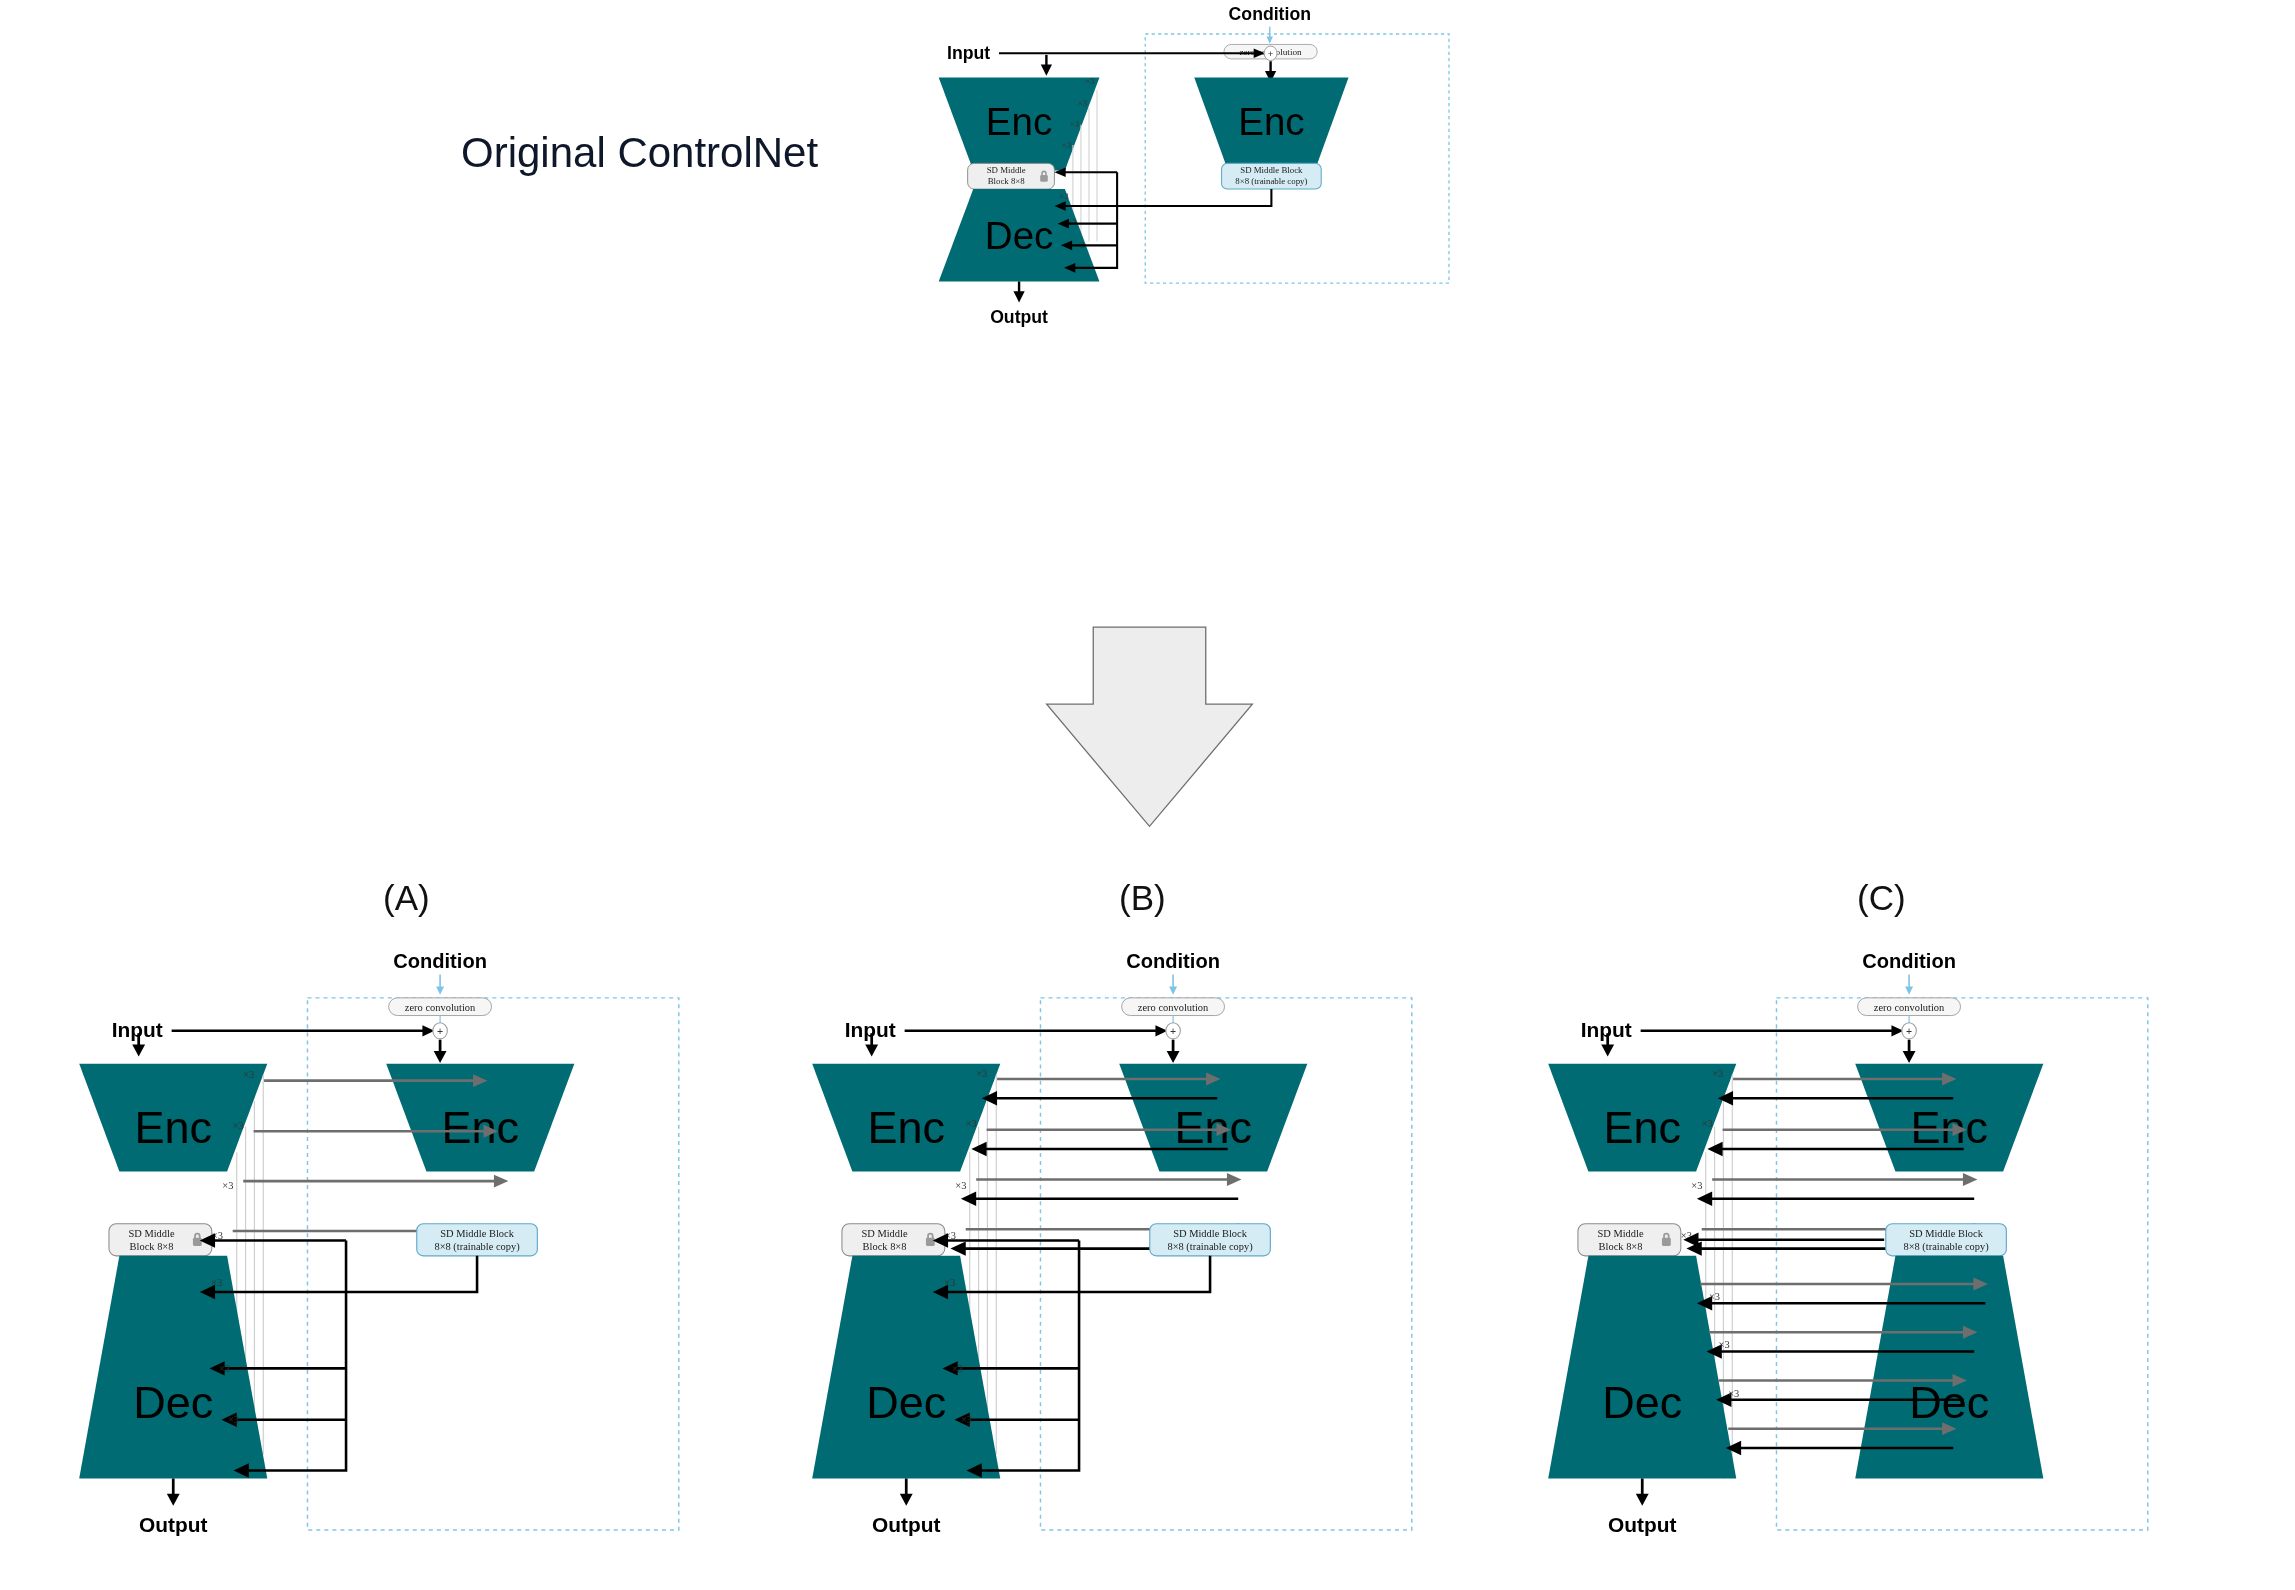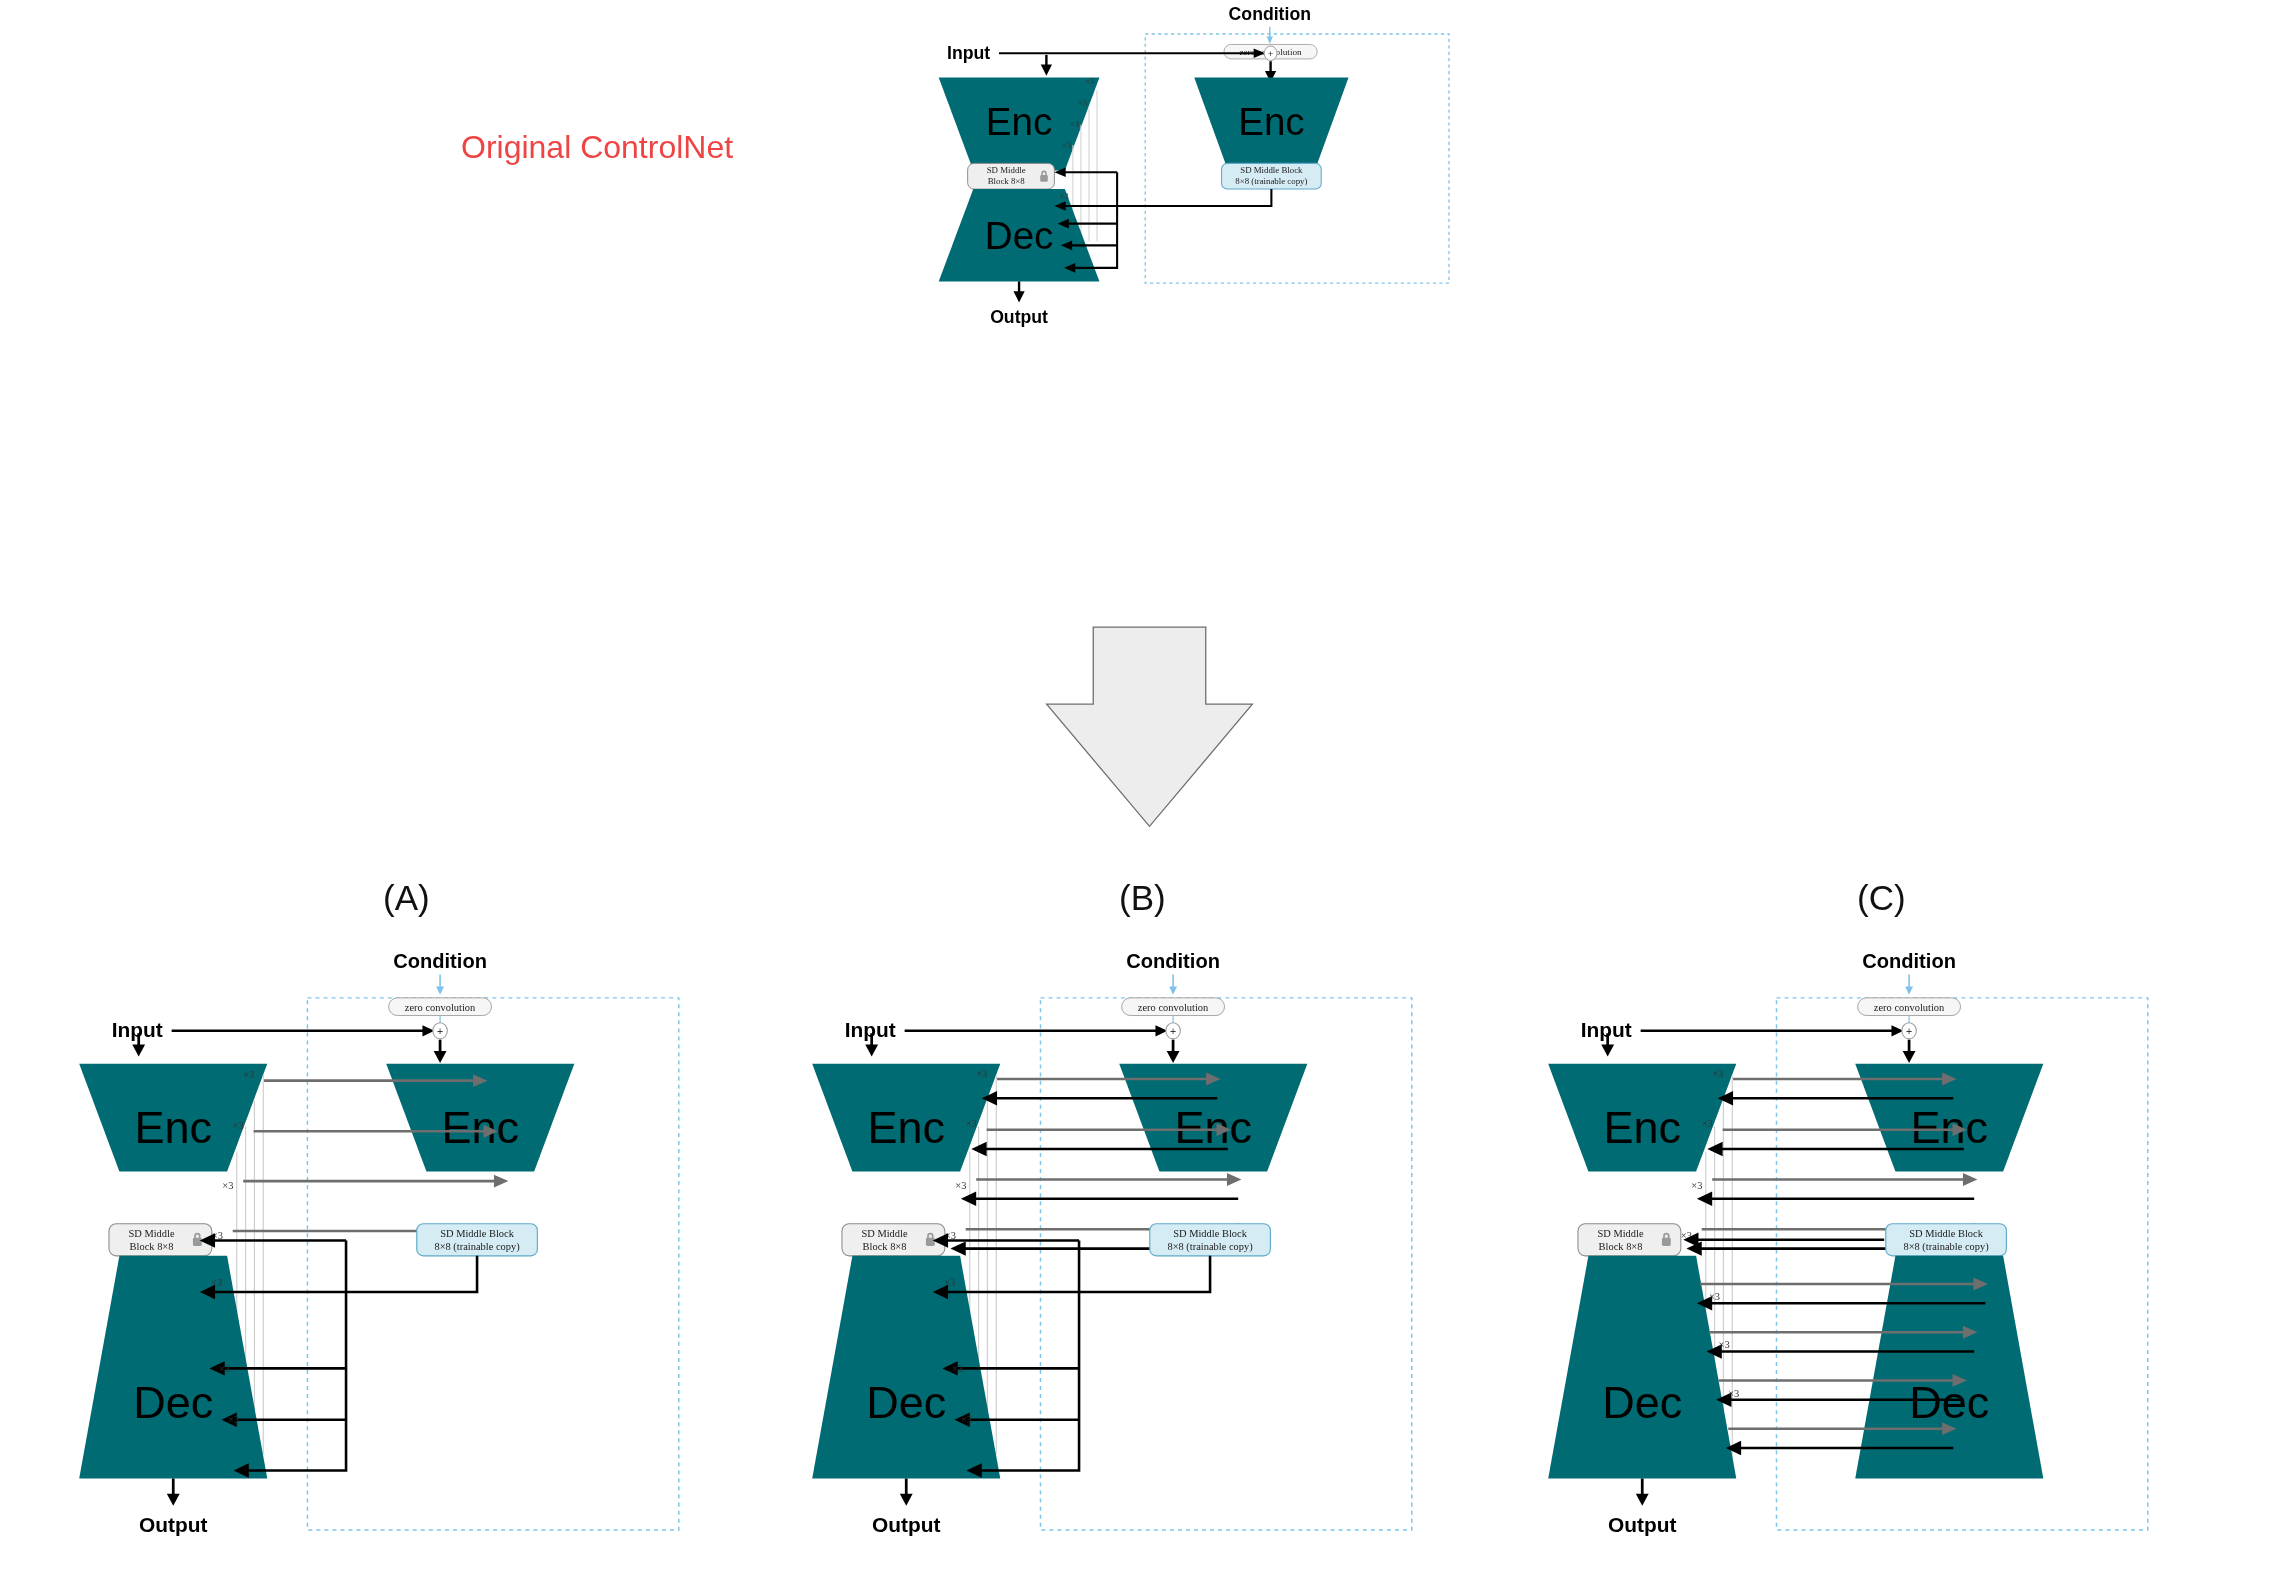--- a/index.html
+++ b/index.html
@@ -1,21 +1,21 @@
 <!DOCTYPE html>
 <html style="font-size:13px"><head>
 <meta charset="utf-8">
 <style>
   html,body{margin:0;padding:0;background:#ffffff;}
   body{width:2295px;height:1591px;position:relative;overflow:hidden;
        font-family:"Liberation Sans",sans-serif;color:#000;}
   .panel{position:absolute;}
   svg{display:block;overflow:visible;}
-  .bigTitle{position:absolute;font-size:32px;font-family:"Liberation Sans",sans-serif;
-            color:#ef4444;white-space:nowrap;}
+  .bigTitle{position:absolute;font-size:42px;font-family:"Liberation Sans",sans-serif;
+            color:#0f172a;white-space:nowrap;}
   .panelLabel{position:absolute;font-size:35px;font-family:"Liberation Sans",sans-serif;
               color:#111;white-space:nowrap;}
   text{font-family:"Liberation Sans",sans-serif;}
   .lbl-bold{font-weight:bold;fill:#000;}
   .lbl-serif{font-family:"Liberation Serif",serif;fill:#1a1a1a;}
   .x3{font-family:"Liberation Serif",serif;fill:#333;}
 </style>
 </head>
 <body>
 

